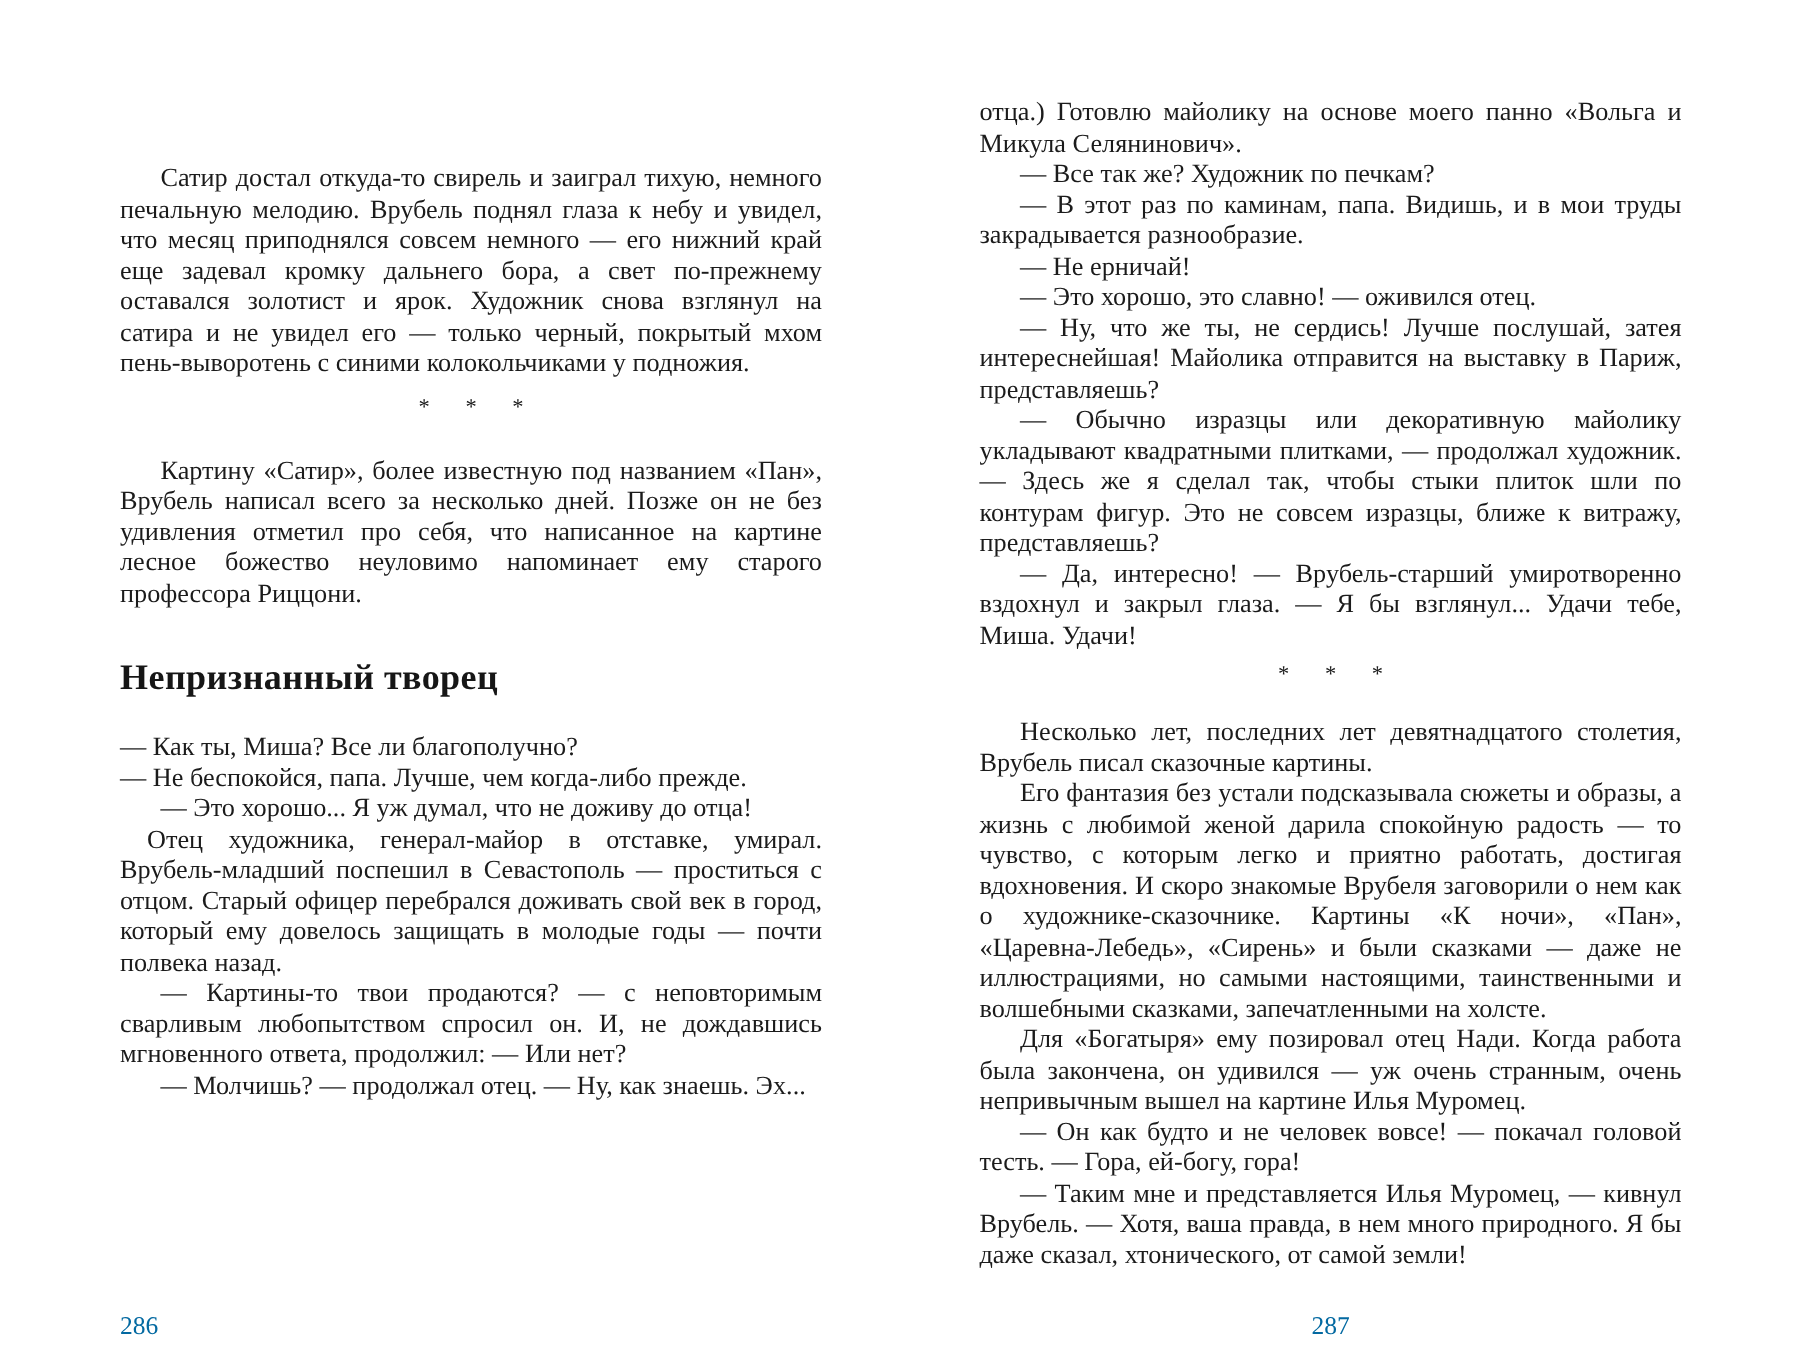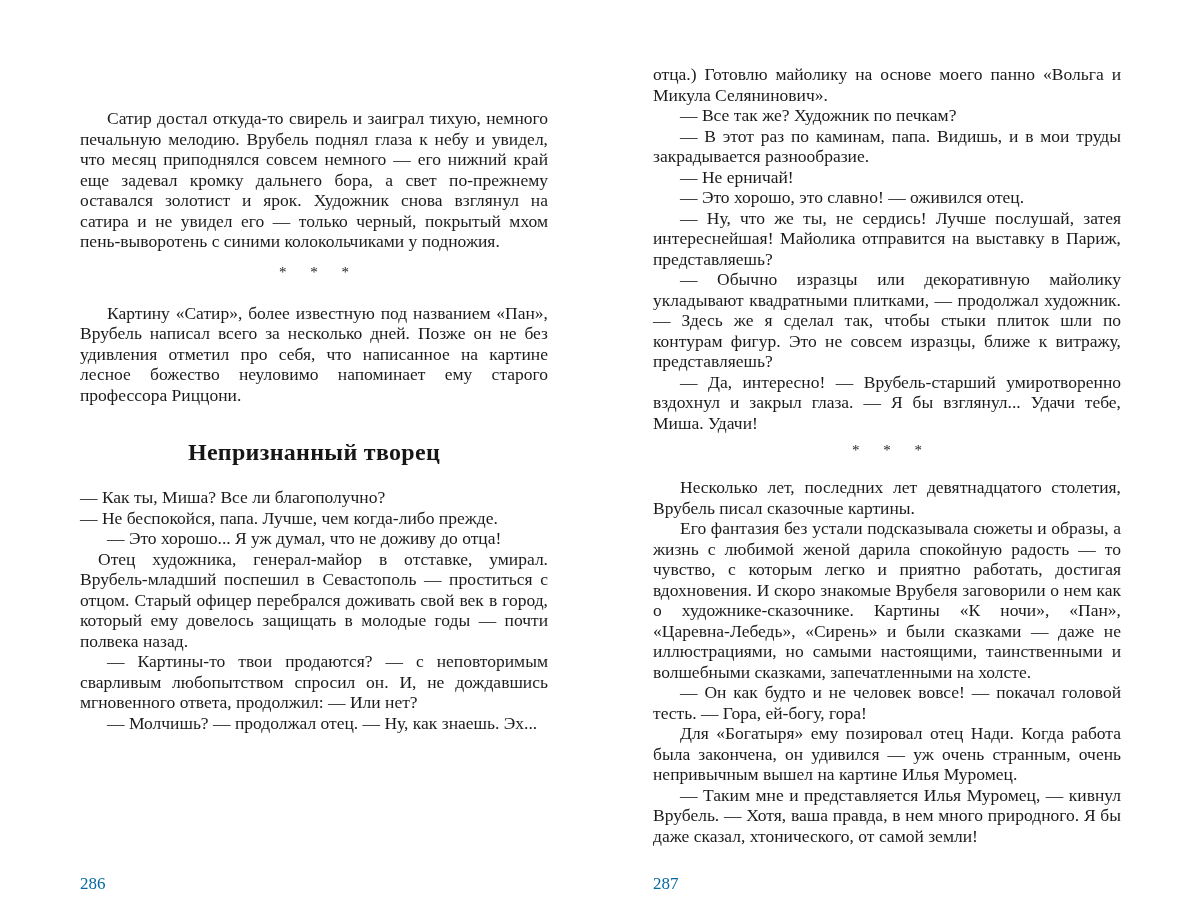--- a/index.html
+++ b/index.html
@@ -42,36 +42,35 @@
     letter-spacing: 10px;
     padding-left: 10px; 
     color: #1b1b1b;
   }
   .page-col.right .separator {
     margin: 9px 0 18px 0;
   }
 
   .chapter-heading {
     margin: 34px 0 21px 0;
-    text-align: center;
     font-size: 24px;
     font-weight: bold;
     letter-spacing: 0.3px;
     color: #161616;
   }
 
   .page-number {
     position: absolute;
     top: 874px;
     font-size: 17px;
     color: #0369a1;
     font-family: Liberation Serif, serif;
   }
   .page-number.left  { left: 80px; }
-  .page-number.right { left: 653px; width: 468px; text-align: left; }
+  .page-number.right { left: 653px; width: 468px; text-align: center; }
 </style>
 </head>
 <body>
 
 <div class="page-col left">
   <p class="indent">Сатир достал откуда-то свирель и заиграл тихую, немного печальную мелодию. Врубель поднял глаза к небу и увидел, что месяц приподнялся совсем немного — его нижний край еще задевал кромку дальнего бора, а свет по-прежнему оставался золотист и ярок. Художник снова взглянул на сатира и не увидел его — только черный, покрытый мхом пень-выворотень с синими колокольчиками у подножия.</p>
   <div class="separator">* * *</div>
   <p class="indent">Картину «Сатир», более известную под названием «Пан», Врубель написал всего за несколько дней. Позже он не без удивления отметил про себя, что написанное на картине лесное божество неуловимо напоминает ему старого профессора Риццони.</p>
   <h2 class="chapter-heading">Непризнанный творец</h2>
   <p>— Как ты, Миша? Все ли благополучно?</p>
@@ -87,19 +86,19 @@
   <p class="indent">— Все так же? Художник по печкам?</p>
   <p class="indent">— В этот раз по каминам, папа. Видишь, и в мои труды закрадывается разнообразие.</p>
   <p class="indent">— Не ерничай!</p>
   <p class="indent">— Это хорошо, это славно! — оживился отец.</p>
   <p class="indent">— Ну, что же ты, не сердись! Лучше послушай, затея интереснейшая! Майолика отправится на выставку в Париж, представляешь?</p>
   <p class="indent">— Обычно изразцы или декоративную майолику укладывают квадратными плитками, — продолжал художник. — Здесь же я сделал так, чтобы стыки плиток шли по контурам фигур. Это не совсем изразцы, ближе к витражу, представляешь?</p>
   <p class="indent">— Да, интересно! — Врубель-старший умиротворенно вздохнул и закрыл глаза. — Я бы взглянул... Удачи тебе, Миша. Удачи!</p>
   <div class="separator">* * *</div>
   <p class="indent">Несколько лет, последних лет девятнадцатого столетия, Врубель писал сказочные картины.</p>
   <p class="indent">Его фантазия без устали подсказывала сюжеты и образы, а жизнь с любимой женой дарила спокойную радость — то чувство, с которым легко и приятно работать, достигая вдохновения. И скоро знакомые Врубеля заговорили о нем как о художнике-сказочнике. Картины «К ночи», «Пан», «Царевна-Лебедь», «Сирень» и были сказками — даже не иллюстрациями, но самыми настоящими, таинственными и волшебными сказками, запечатленными на холсте.</p>
+  <p class="indent">Для «Богатыря» ему позировал отец Нади. Когда работа была закончена, он удивился — уж очень странным, очень непривычным вышел на картине Илья Муромец.</p>
   <p class="indent">— Он как будто и не человек вовсе! — покачал головой тесть. — Гора, ей-богу, гора!</p>
-  <p class="indent">Для «Богатыря» ему позировал отец Нади. Когда работа была закончена, он удивился — уж очень странным, очень непривычным вышел на картине Илья Муромец.</p>
   <p class="indent">— Таким мне и представляется Илья Муромец, — кивнул Врубель. — Хотя, ваша правда, в нем много природного. Я бы даже сказал, хтонического, от самой земли!</p>
 </div>
 
 <div class="page-number left">286</div>
 <div class="page-number right">287</div>
 
 </body></html>

